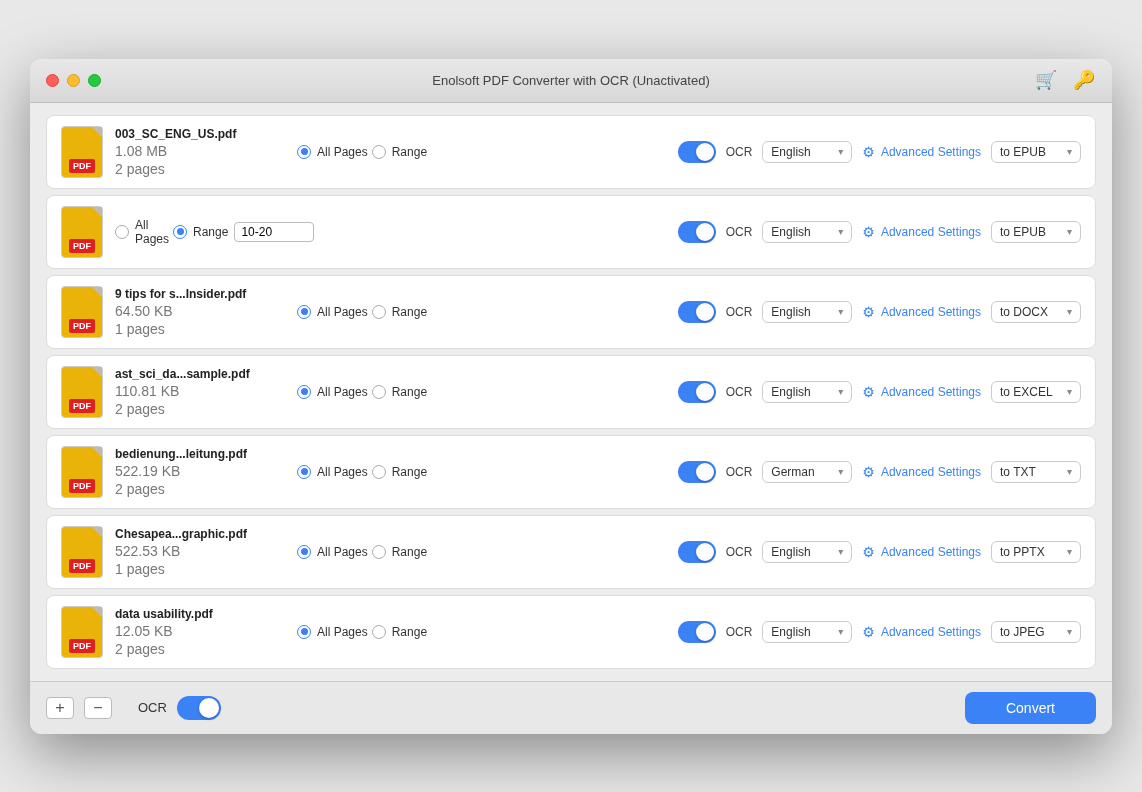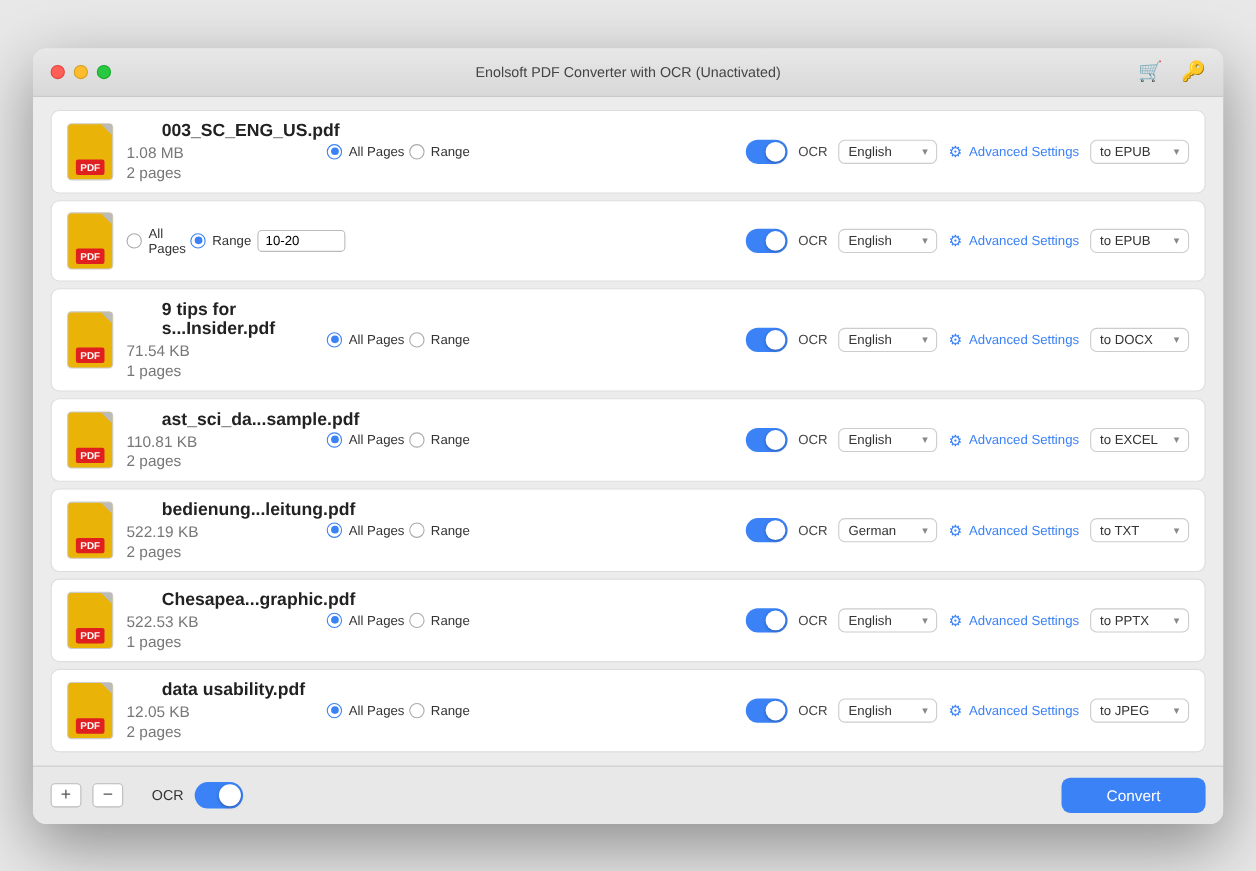--- a/index.html
+++ b/index.html
@@ -104,24 +104,23 @@
       font-size: 9px;
       font-weight: bold;
       padding: 2px 4px;
       border-radius: 2px;
     }
     .file-info {
       width: 170px;
       flex-shrink: 0;
     }
     .file-name {
-      font-size: 16px;
+      font-size: 12px;
       font-weight: 600;
       color: #222;
-      margin-left: 32px;
     }
     .file-meta {
       font-size: 14px;
       color: #777;
       margin-top: 2px;
     }
     .page-options {
       display: flex;
       flex-direction: row;
       gap: 4px;
@@ -392,21 +391,21 @@
           <span class="format-arrow">▾</span>
         </div>
       </div>
     </div>
         <div class="file-row">
       <div class="pdf-icon">
         <div class="pdf-badge">PDF</div>
       </div>
       <div class="file-info">
         <div class="file-name">9 tips for s...Insider.pdf</div>
-        <div class="file-meta">71.54 KB</div>
+        <div class="file-meta">64.50 KB</div>
         <div class="file-meta">1 pages</div>
       </div>
       <div class="page-options">
         <label class="radio-option">
           <div class="radio-circle selected"></div>
           <span>All Pages</span>
         </label>
         <label class="radio-option">
           <div class="radio-circle "></div>
           <span>Range</span>

